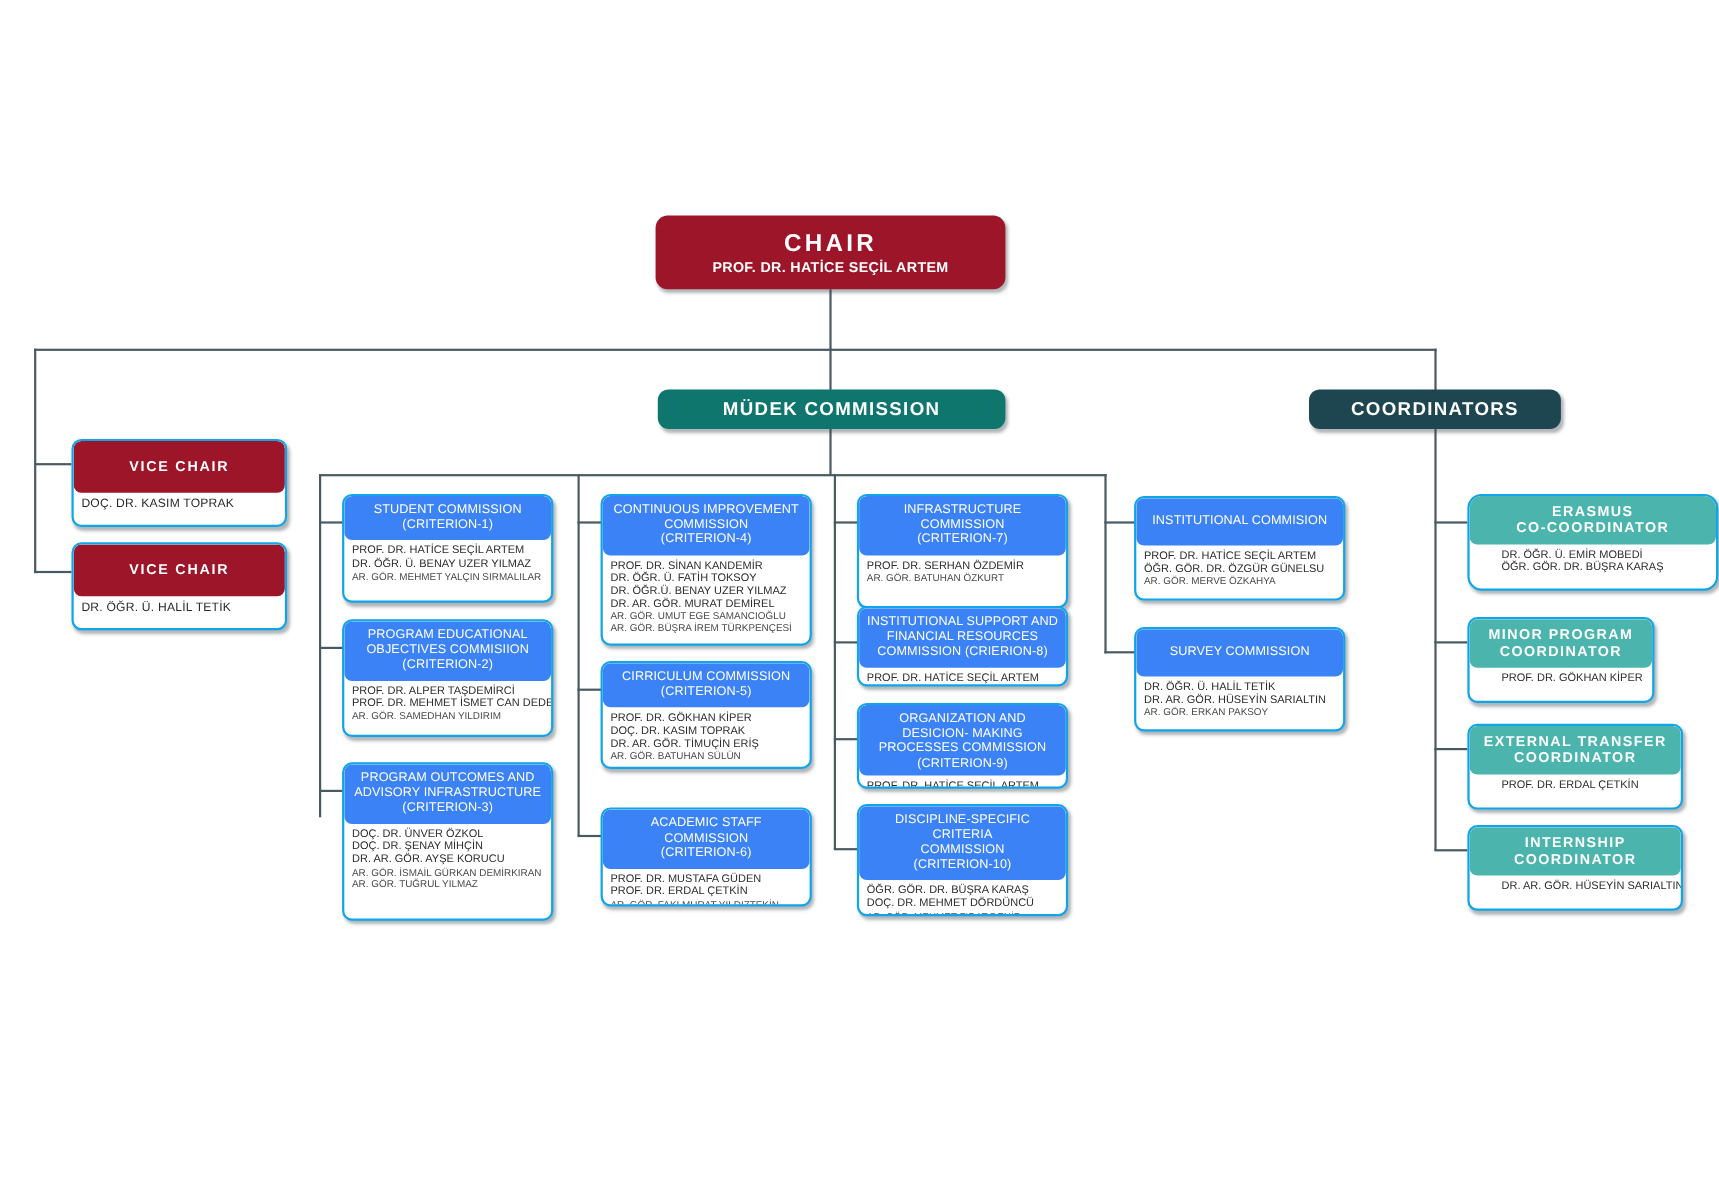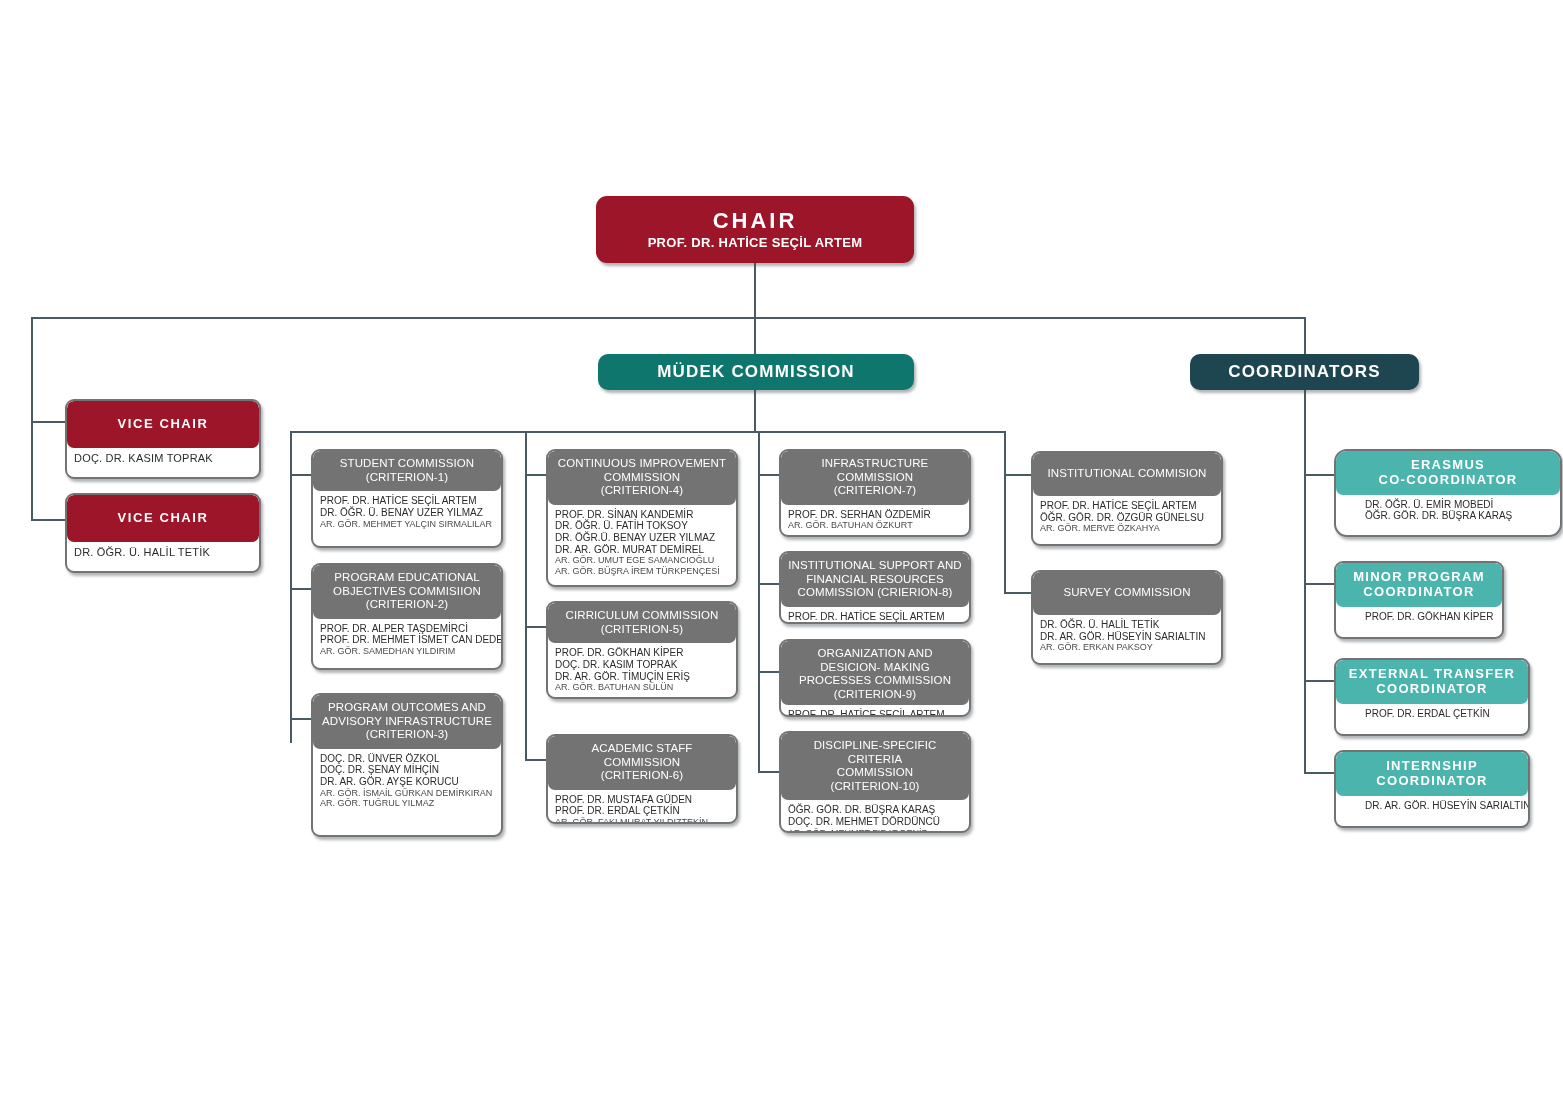--- a/index.html
+++ b/index.html
@@ -14,21 +14,21 @@
 
   
   .ln{position:absolute;background:#4a5a63;z-index:1;}
   .lnv{width:2px;}
   .lnh{height:2px;}
 
   
   .card{
     position:absolute;
     box-sizing:border-box;
-    border:2px solid #737373;
+    border:2px solid #0ea5e9;
     border-radius:9px;
     background:#ffffff;
     box-shadow:2px 3px 3px rgba(60,70,78,.40);
     z-index:3;
     overflow:hidden;
   }
   .card .hd{
     box-sizing:border-box;
     width:100%;
     color:#ffffff;
@@ -41,21 +41,21 @@
   .card .bd{
     box-sizing:border-box;
     padding:4px 6px 4px 7px;
     color:#2b2b2b;
     line-height:1.17;
   }
   .card .bd div{white-space:nowrap;}
 
   
   .c-red   .hd{background:#9d1528;}
-  .c-org   .hd{background:#737373;}
+  .c-org   .hd{background:#3b82f6;}
   .c-teal  .hd{background:#4bb5ad;}
 
   
   .banner{
     position:absolute;
     box-sizing:border-box;
     color:#fff;
     text-align:center;
     border-radius:10px;
     display:flex;align-items:center;justify-content:center;
@@ -226,21 +226,21 @@
       <div>ACADEMIC STAFF COMMISSION</div>
       <div>(CRITERION-6)</div>
     </div>
     <div class="bd">
       <div>PROF. DR. MUSTAFA GÜDEN</div>
       <div>PROF. DR. ERDAL ÇETKİN</div>
       <div class="sm">AR. GÖR. FAKI MURAT YILDIZTEKİN</div>
     </div>
   </div>
 
-  <div class="card c-org com" style="left:779px;top:449px;width:192px;height:88px;">
+  <div class="card c-org com" style="left:779px;top:449px;width:192px;height:104px;">
     <div class="hd">
       <div>INFRASTRUCTURE COMMISSION</div>
       <div>(CRITERION-7)</div>
     </div>
     <div class="bd">
       <div>PROF. DR. SERHAN ÖZDEMİR</div>
       <div class="sm">AR. GÖR. BATUHAN ÖZKURT</div>
     </div>
   </div>
 

